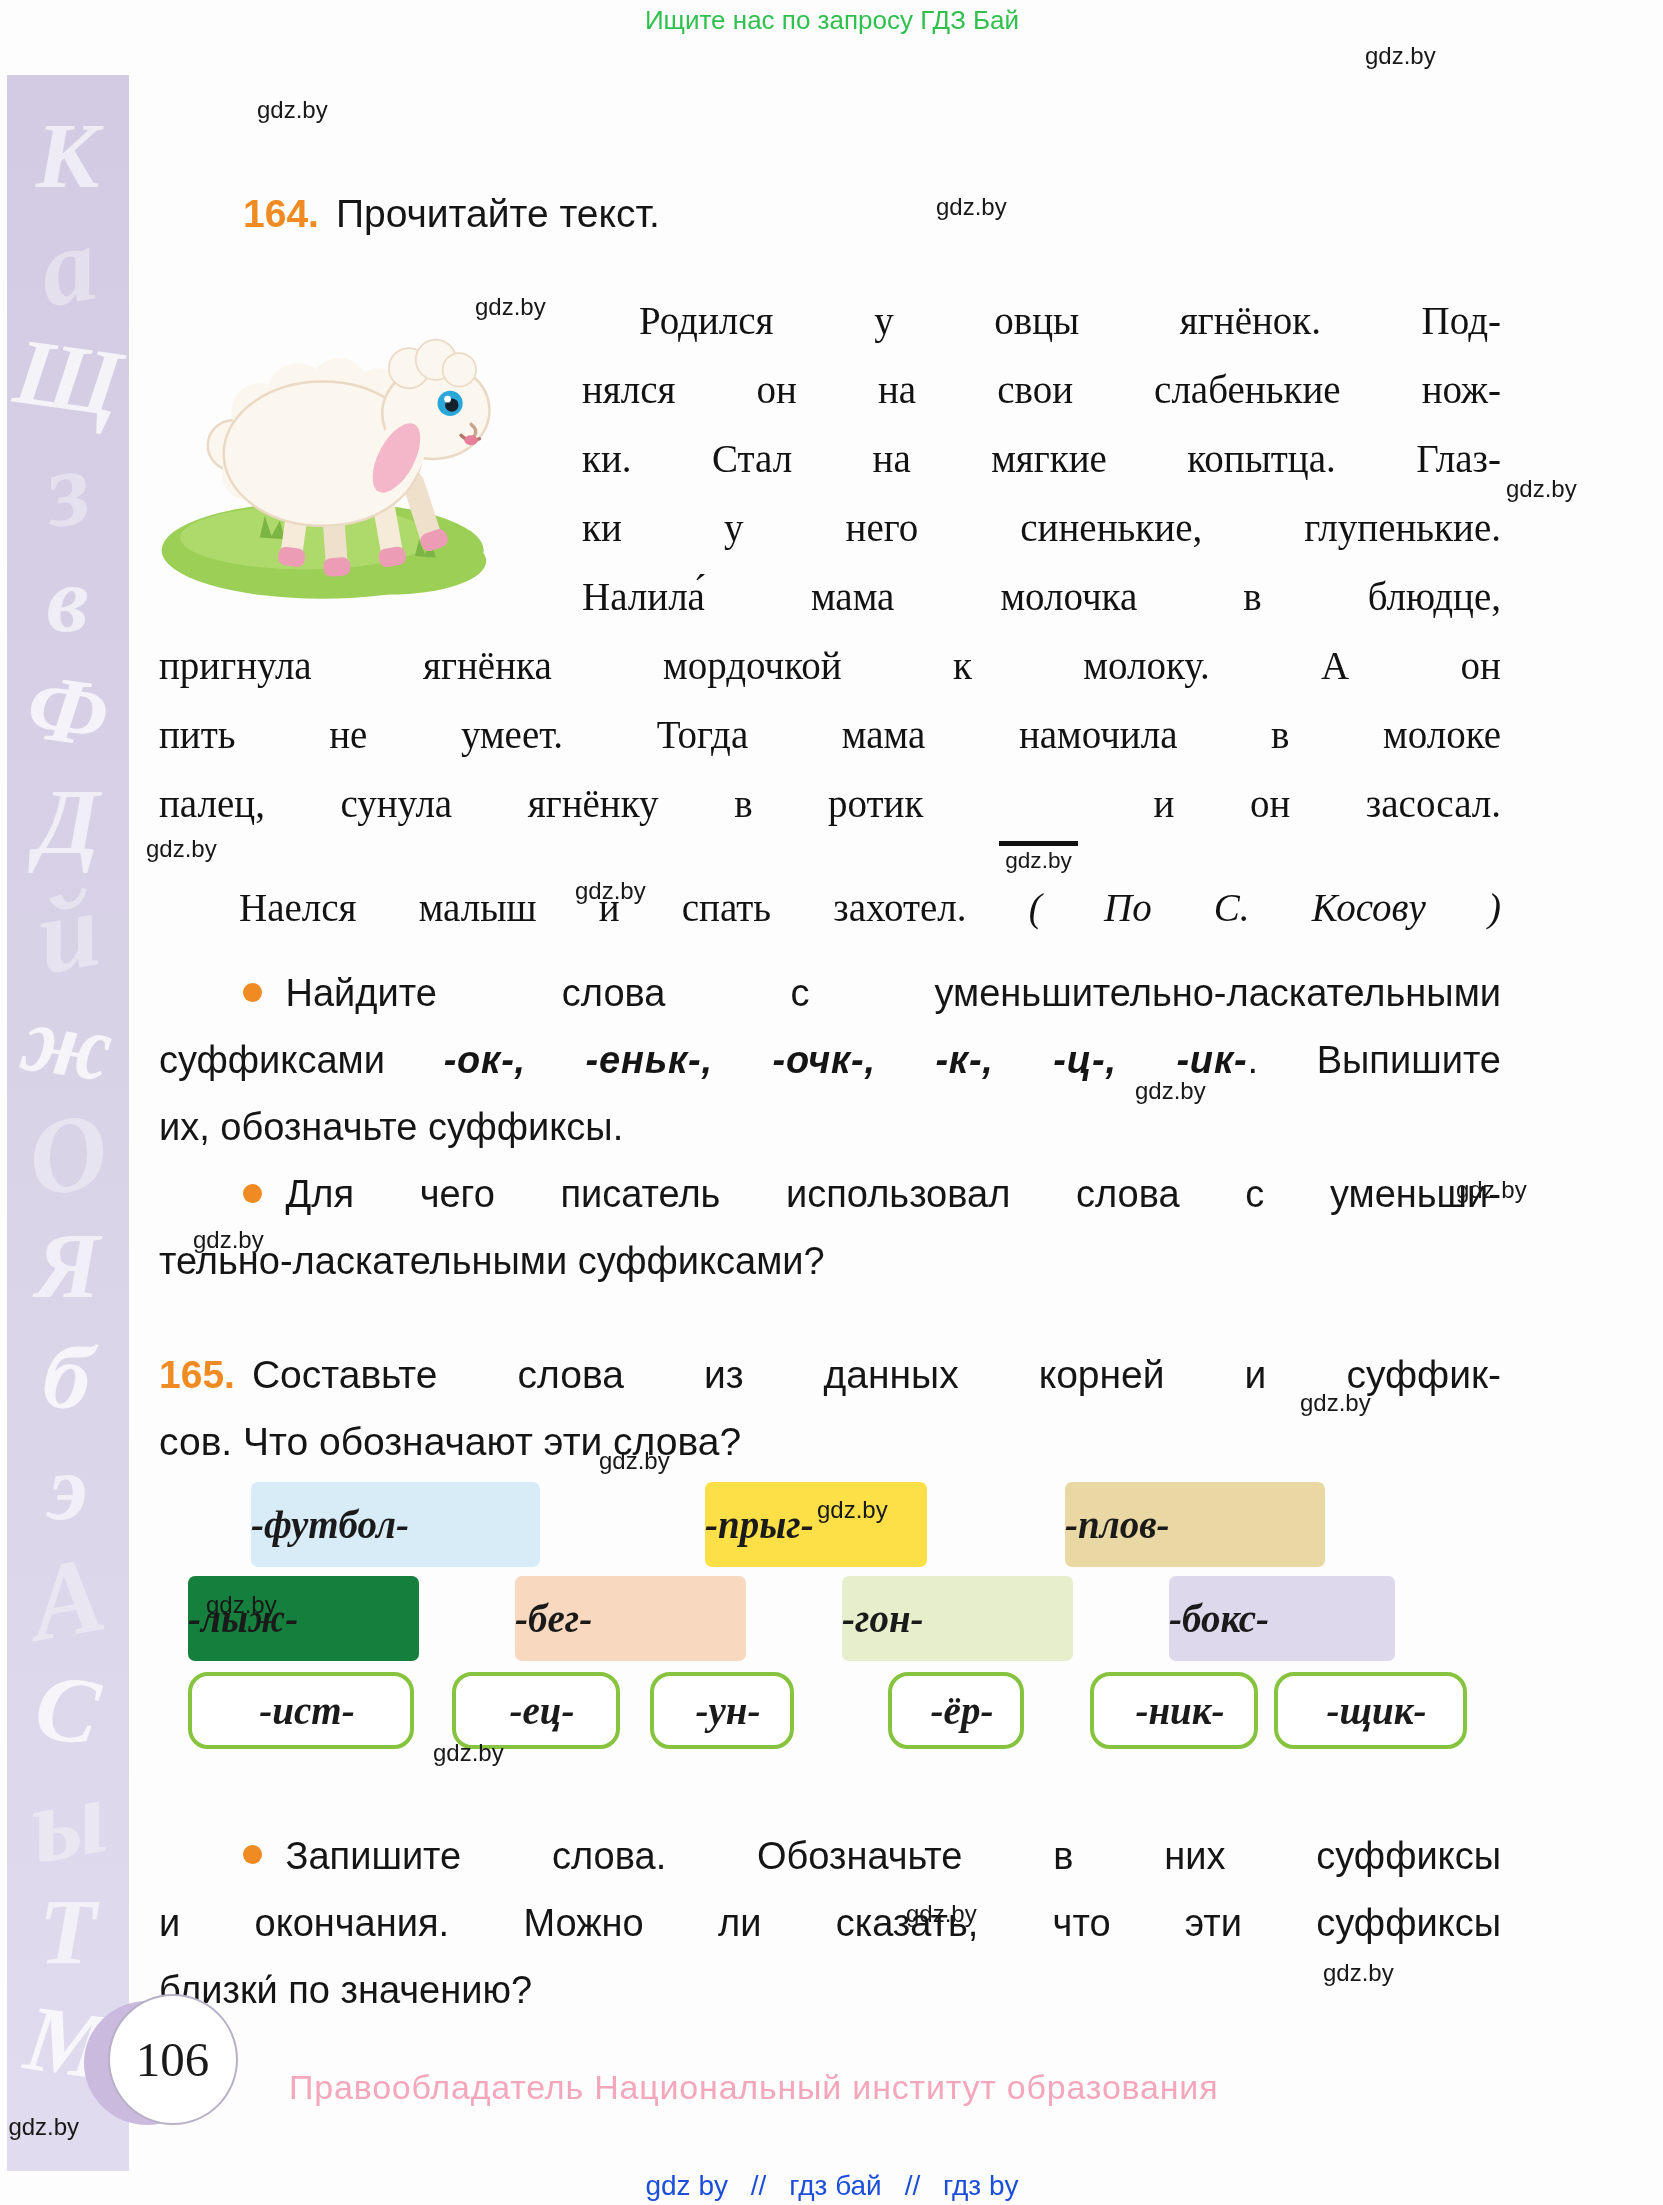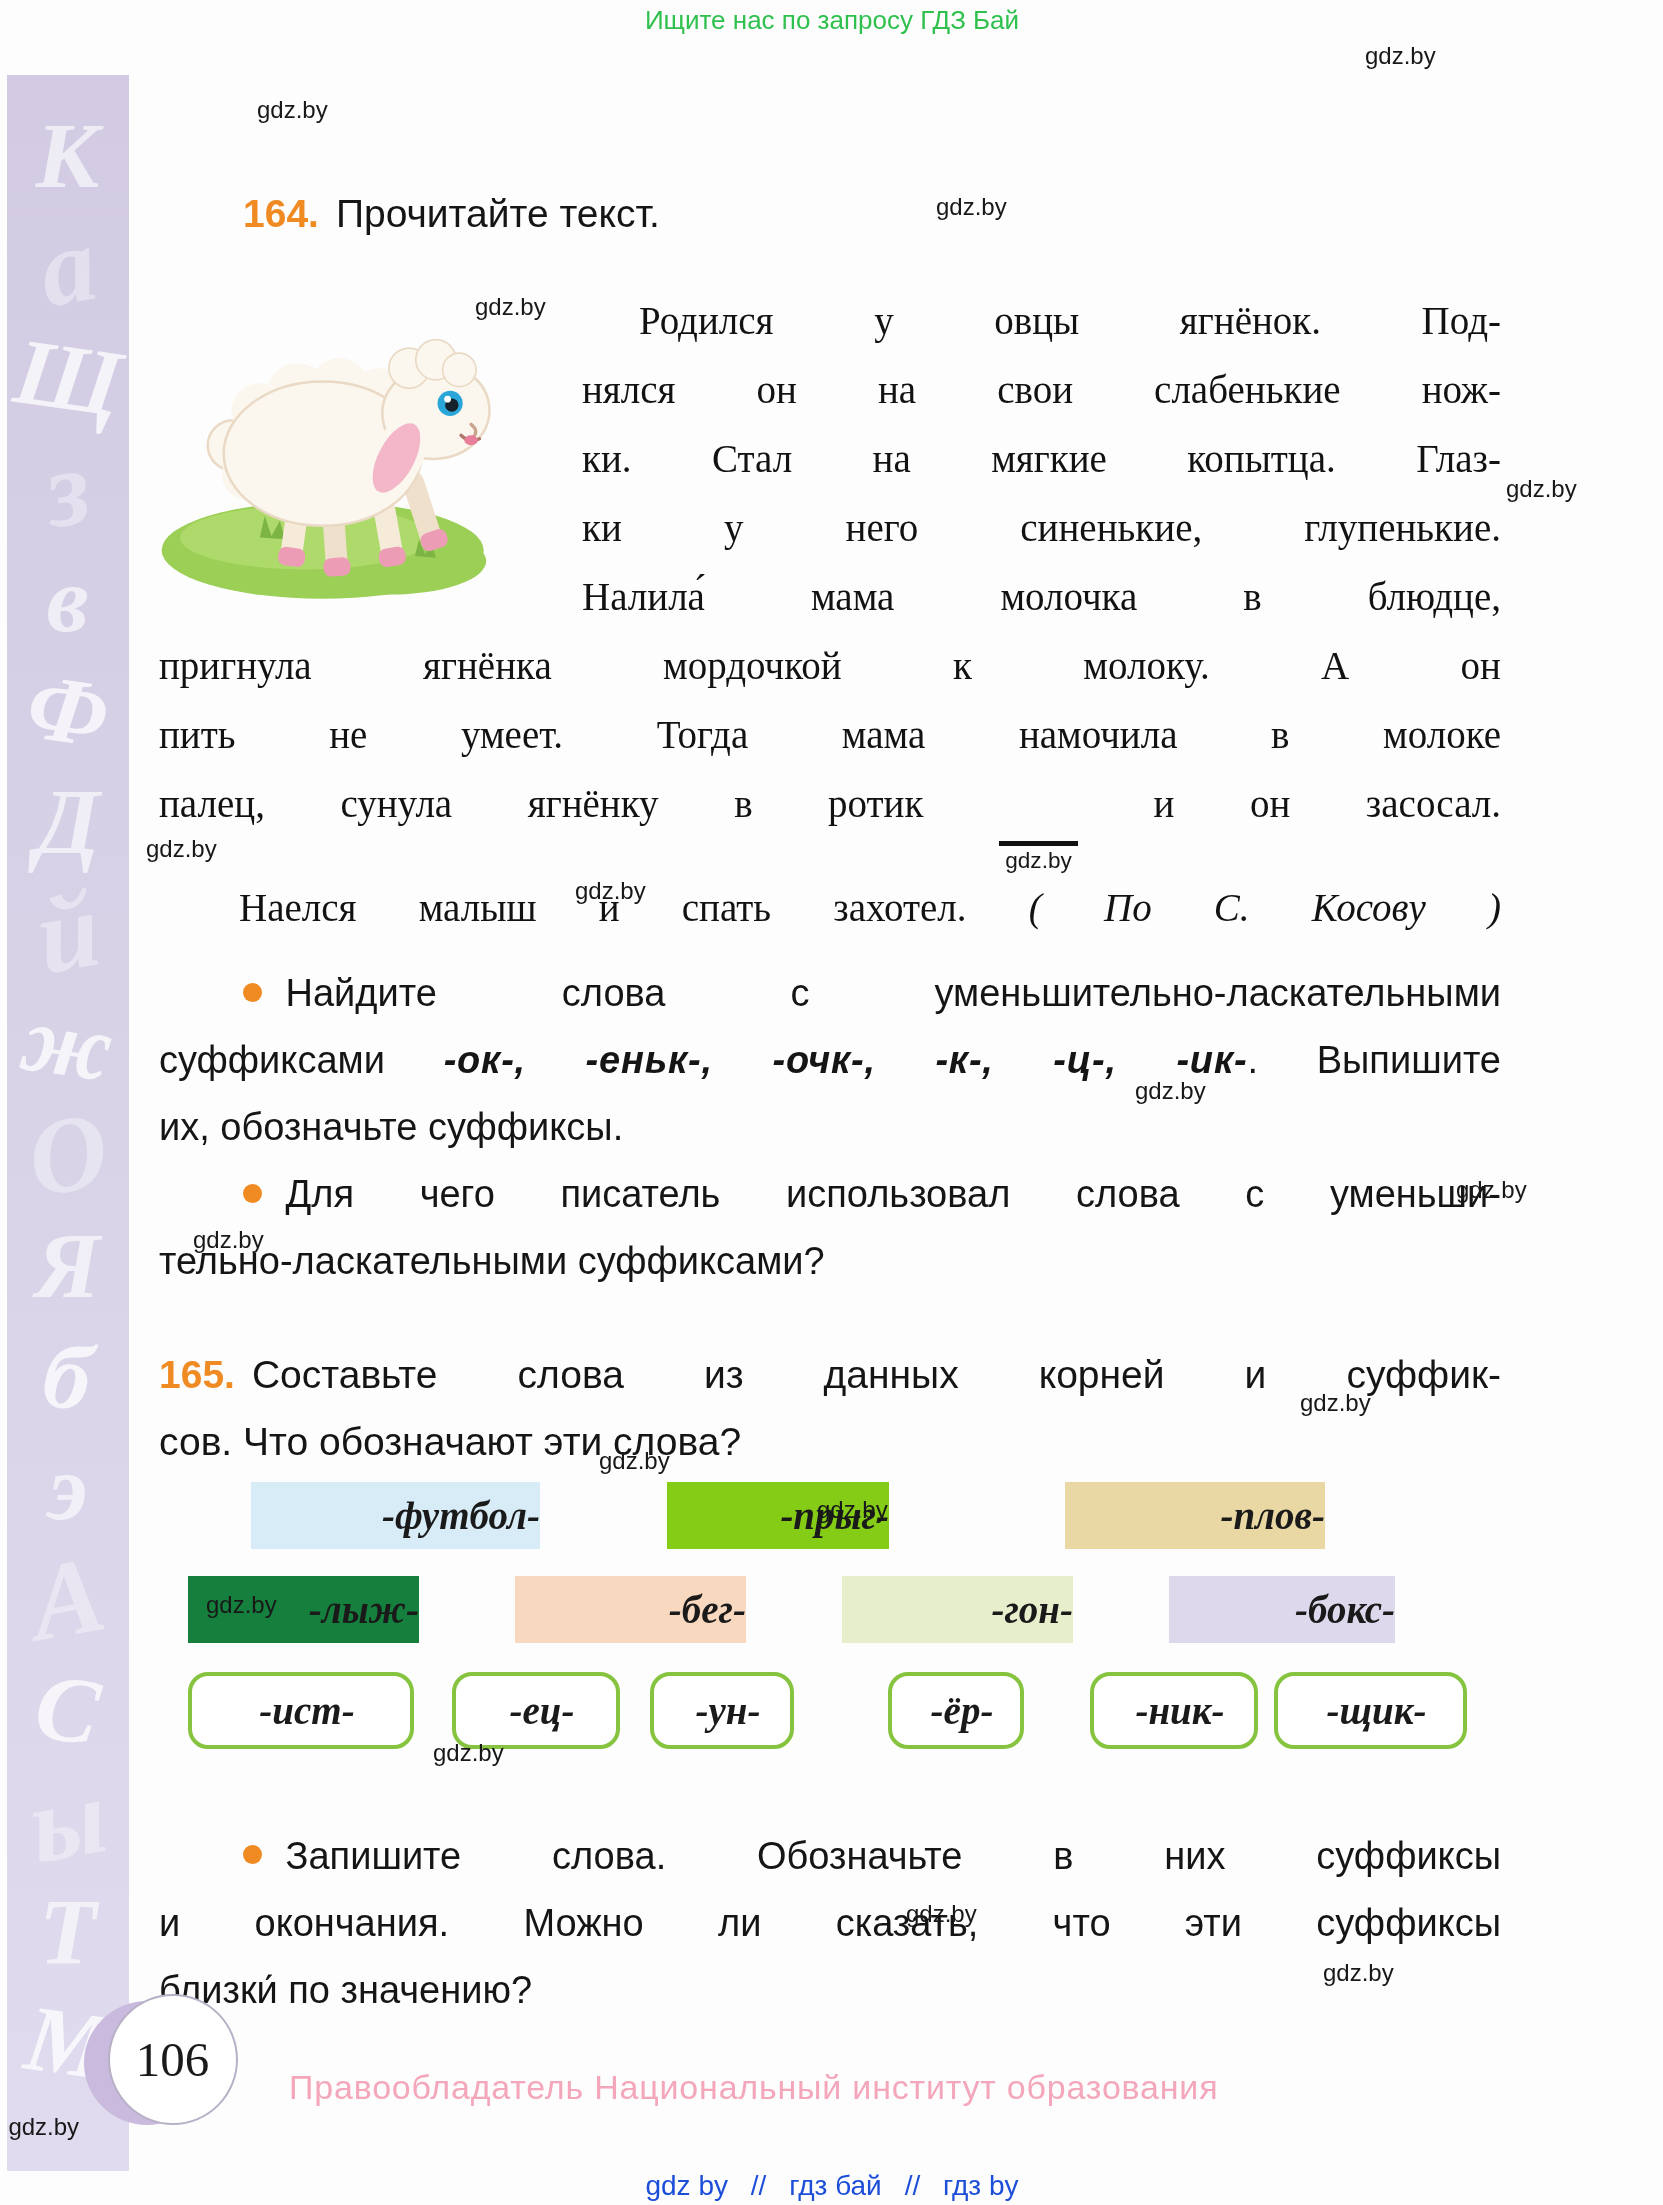--- a/index.html
+++ b/index.html
@@ -46,25 +46,25 @@
   .t2{margin-top:0px;}
   .t3{margin-top:64px;}
   .dot{display:inline-block;width:19px;height:19px;border-radius:50%;background:#ef8b22;
        margin-right:23.5px;vertical-align:middle;position:relative;top:-4.2px;}
   .bi{font-weight:bold;font-style:italic;letter-spacing:0.8px;}
 
   .ex165-head{margin-top:46px;font-size:39px;line-height:67px;}
 
   .boxes{position:relative;margin-top:6.7px;height:277px;font-family:"Liberation Serif",serif;
          font-style:italic;font-weight:bold;font-size:39px;color:#1a1a1a;}
-  .rbox{position:absolute;height:67px;display:flex;align-items:center;justify-content:flex-end;}
+  .rbox{position:absolute;height:85px;display:flex;align-items:center;justify-content:flex-start;border-radius:7px;}
   .sbox{position:absolute;height:77px;display:flex;align-items:center;justify-content:center;
         background:#fff;border:4.2px solid #86c440;border-radius:20px;box-sizing:border-box;padding-left:12px;}
   .bx-futbol{left:92px;top:0;width:289px;background:#d8ecf8;}
-  .bx-pryg{left:508px;top:0;width:222px;background:#84cc16;}
+  .bx-pryg{left:546px;top:0;width:222px;background:#fde047;}
   .bx-plov{left:906px;top:0;width:260px;background:#e9d8a3;}
   .bx-lyzh{left:29px;top:94px;width:231px;background:#15803d;}
   .bx-beg{left:356px;top:94px;width:231px;background:#f8d8bf;}
   .bx-gon{left:683px;top:94px;width:231px;background:#e7eecb;}
   .bx-boks{left:1010px;top:94px;width:226px;background:#ded8ec;}
   .bx-ist{left:29px;top:190px;width:226px;}
   .bx-ec{left:293px;top:190px;width:168px;}
   .bx-un{left:491px;top:190px;width:144px;}
   .bx-yor{left:729px;top:190px;width:136px;}
   .bx-nik{left:931px;top:190px;width:168px;}

